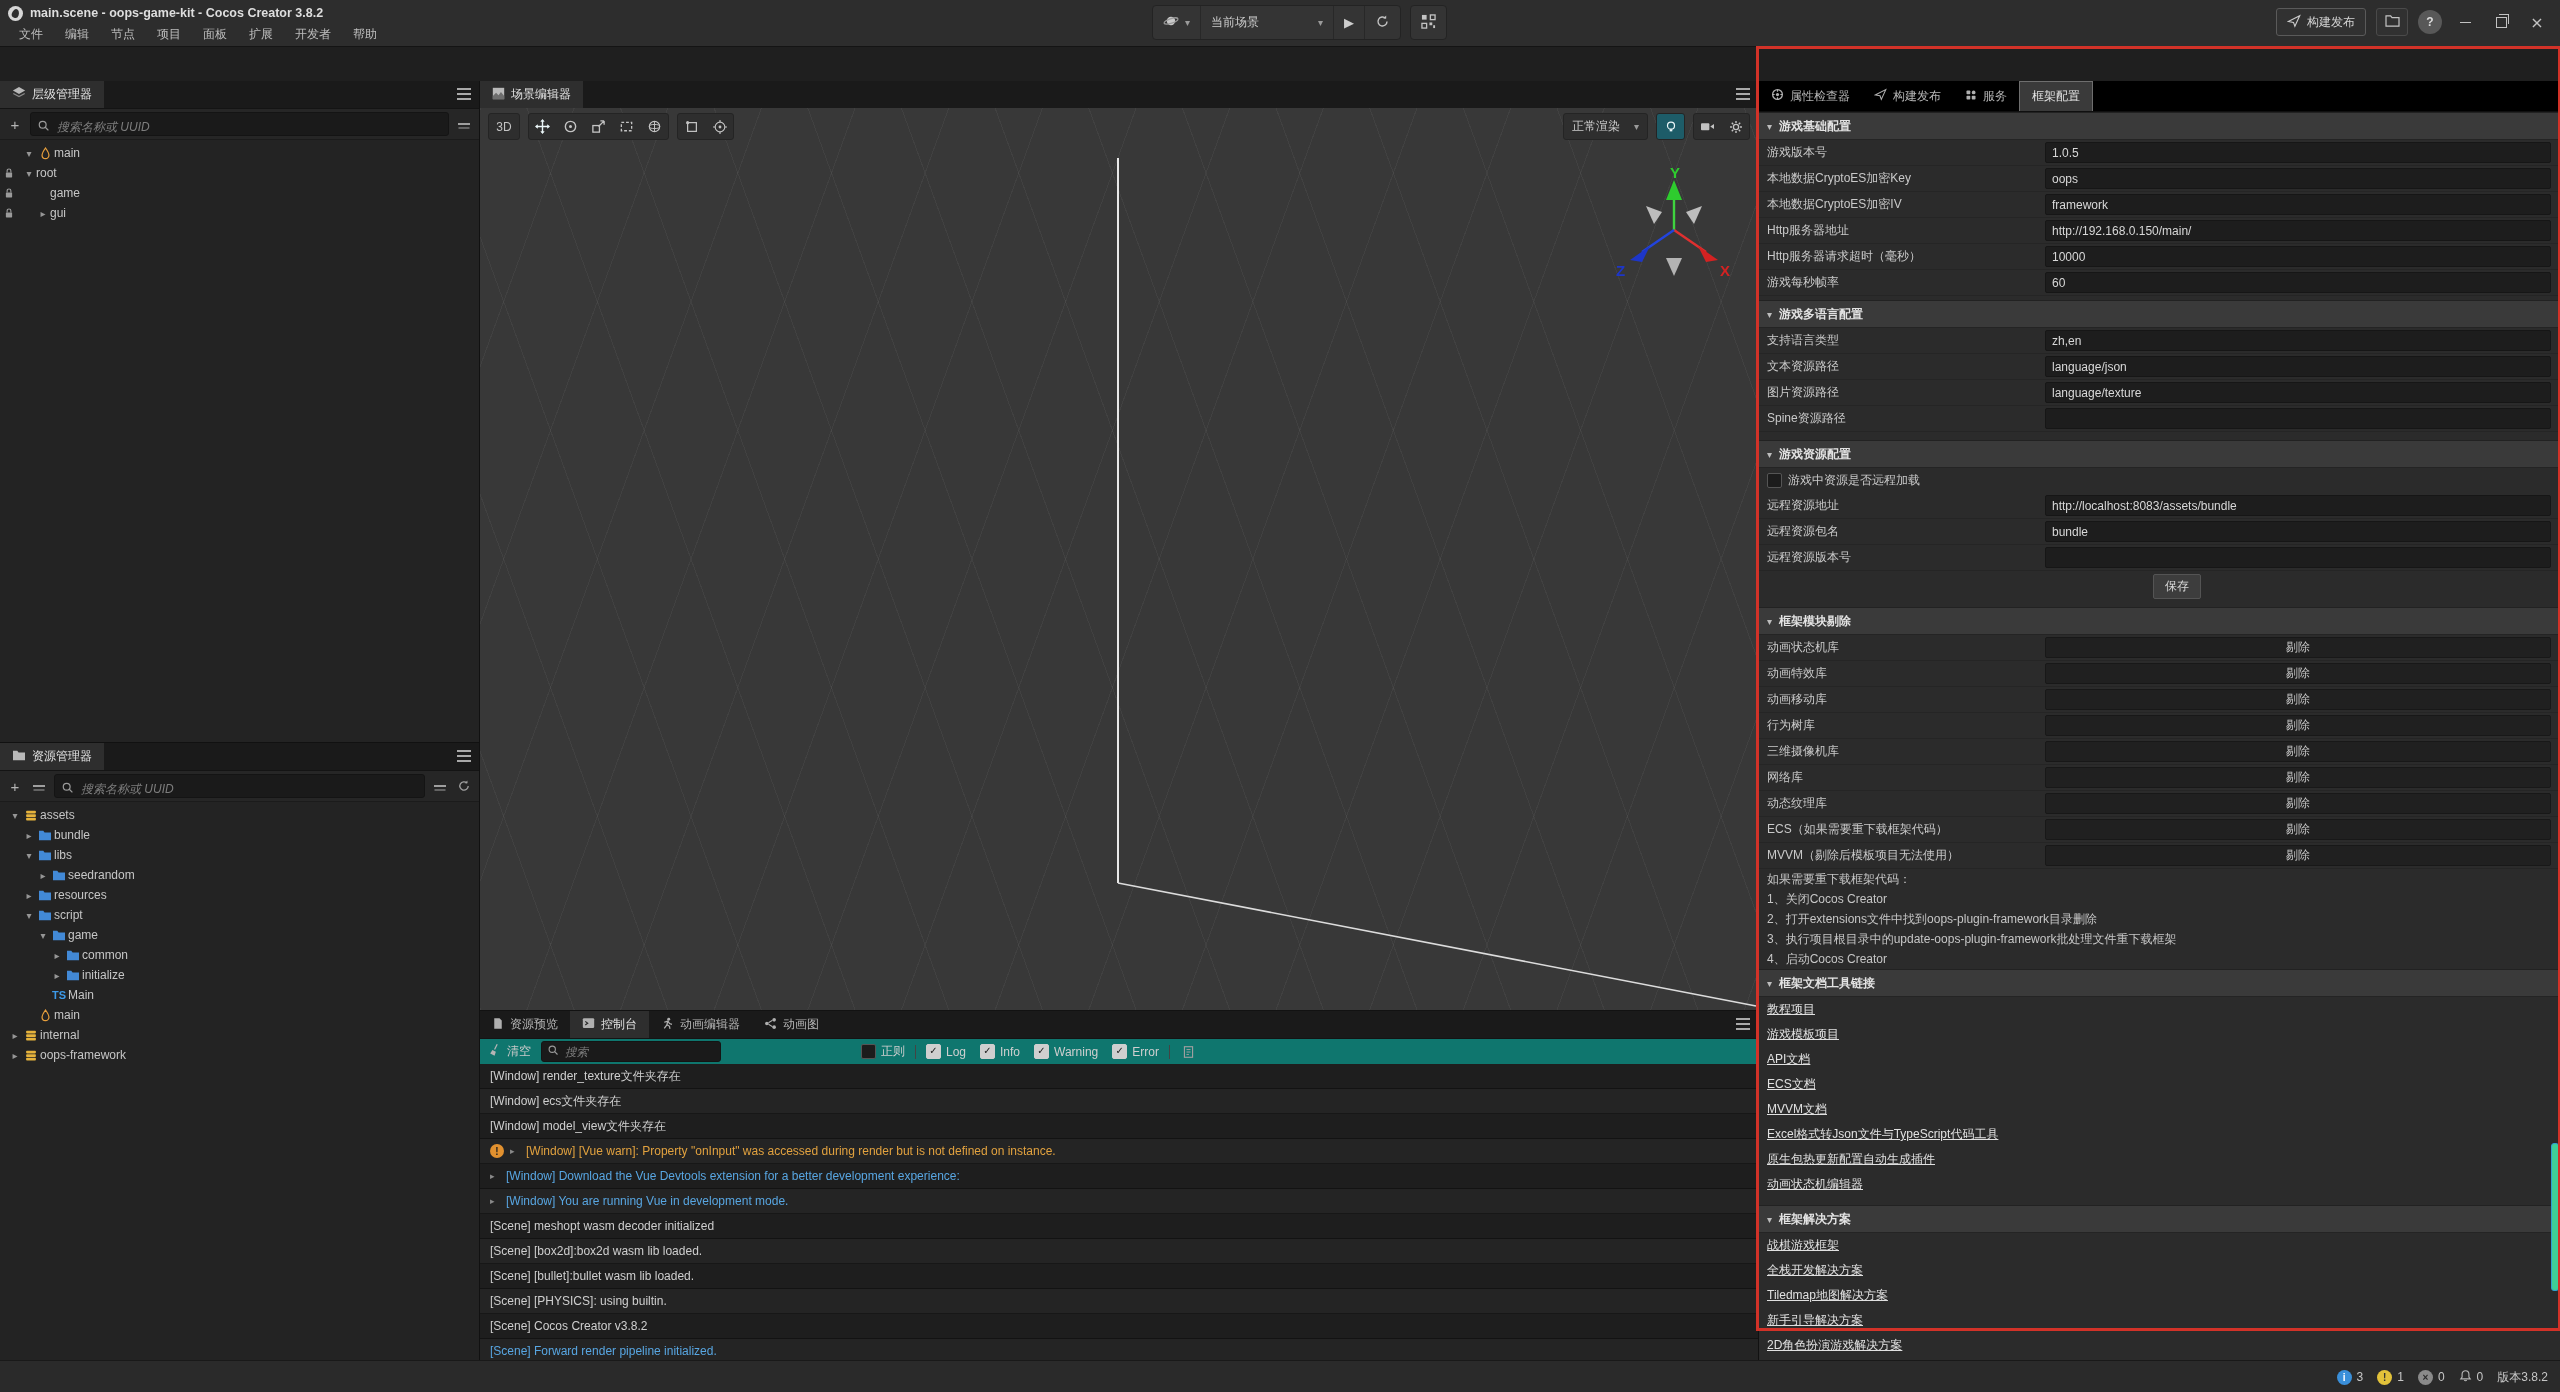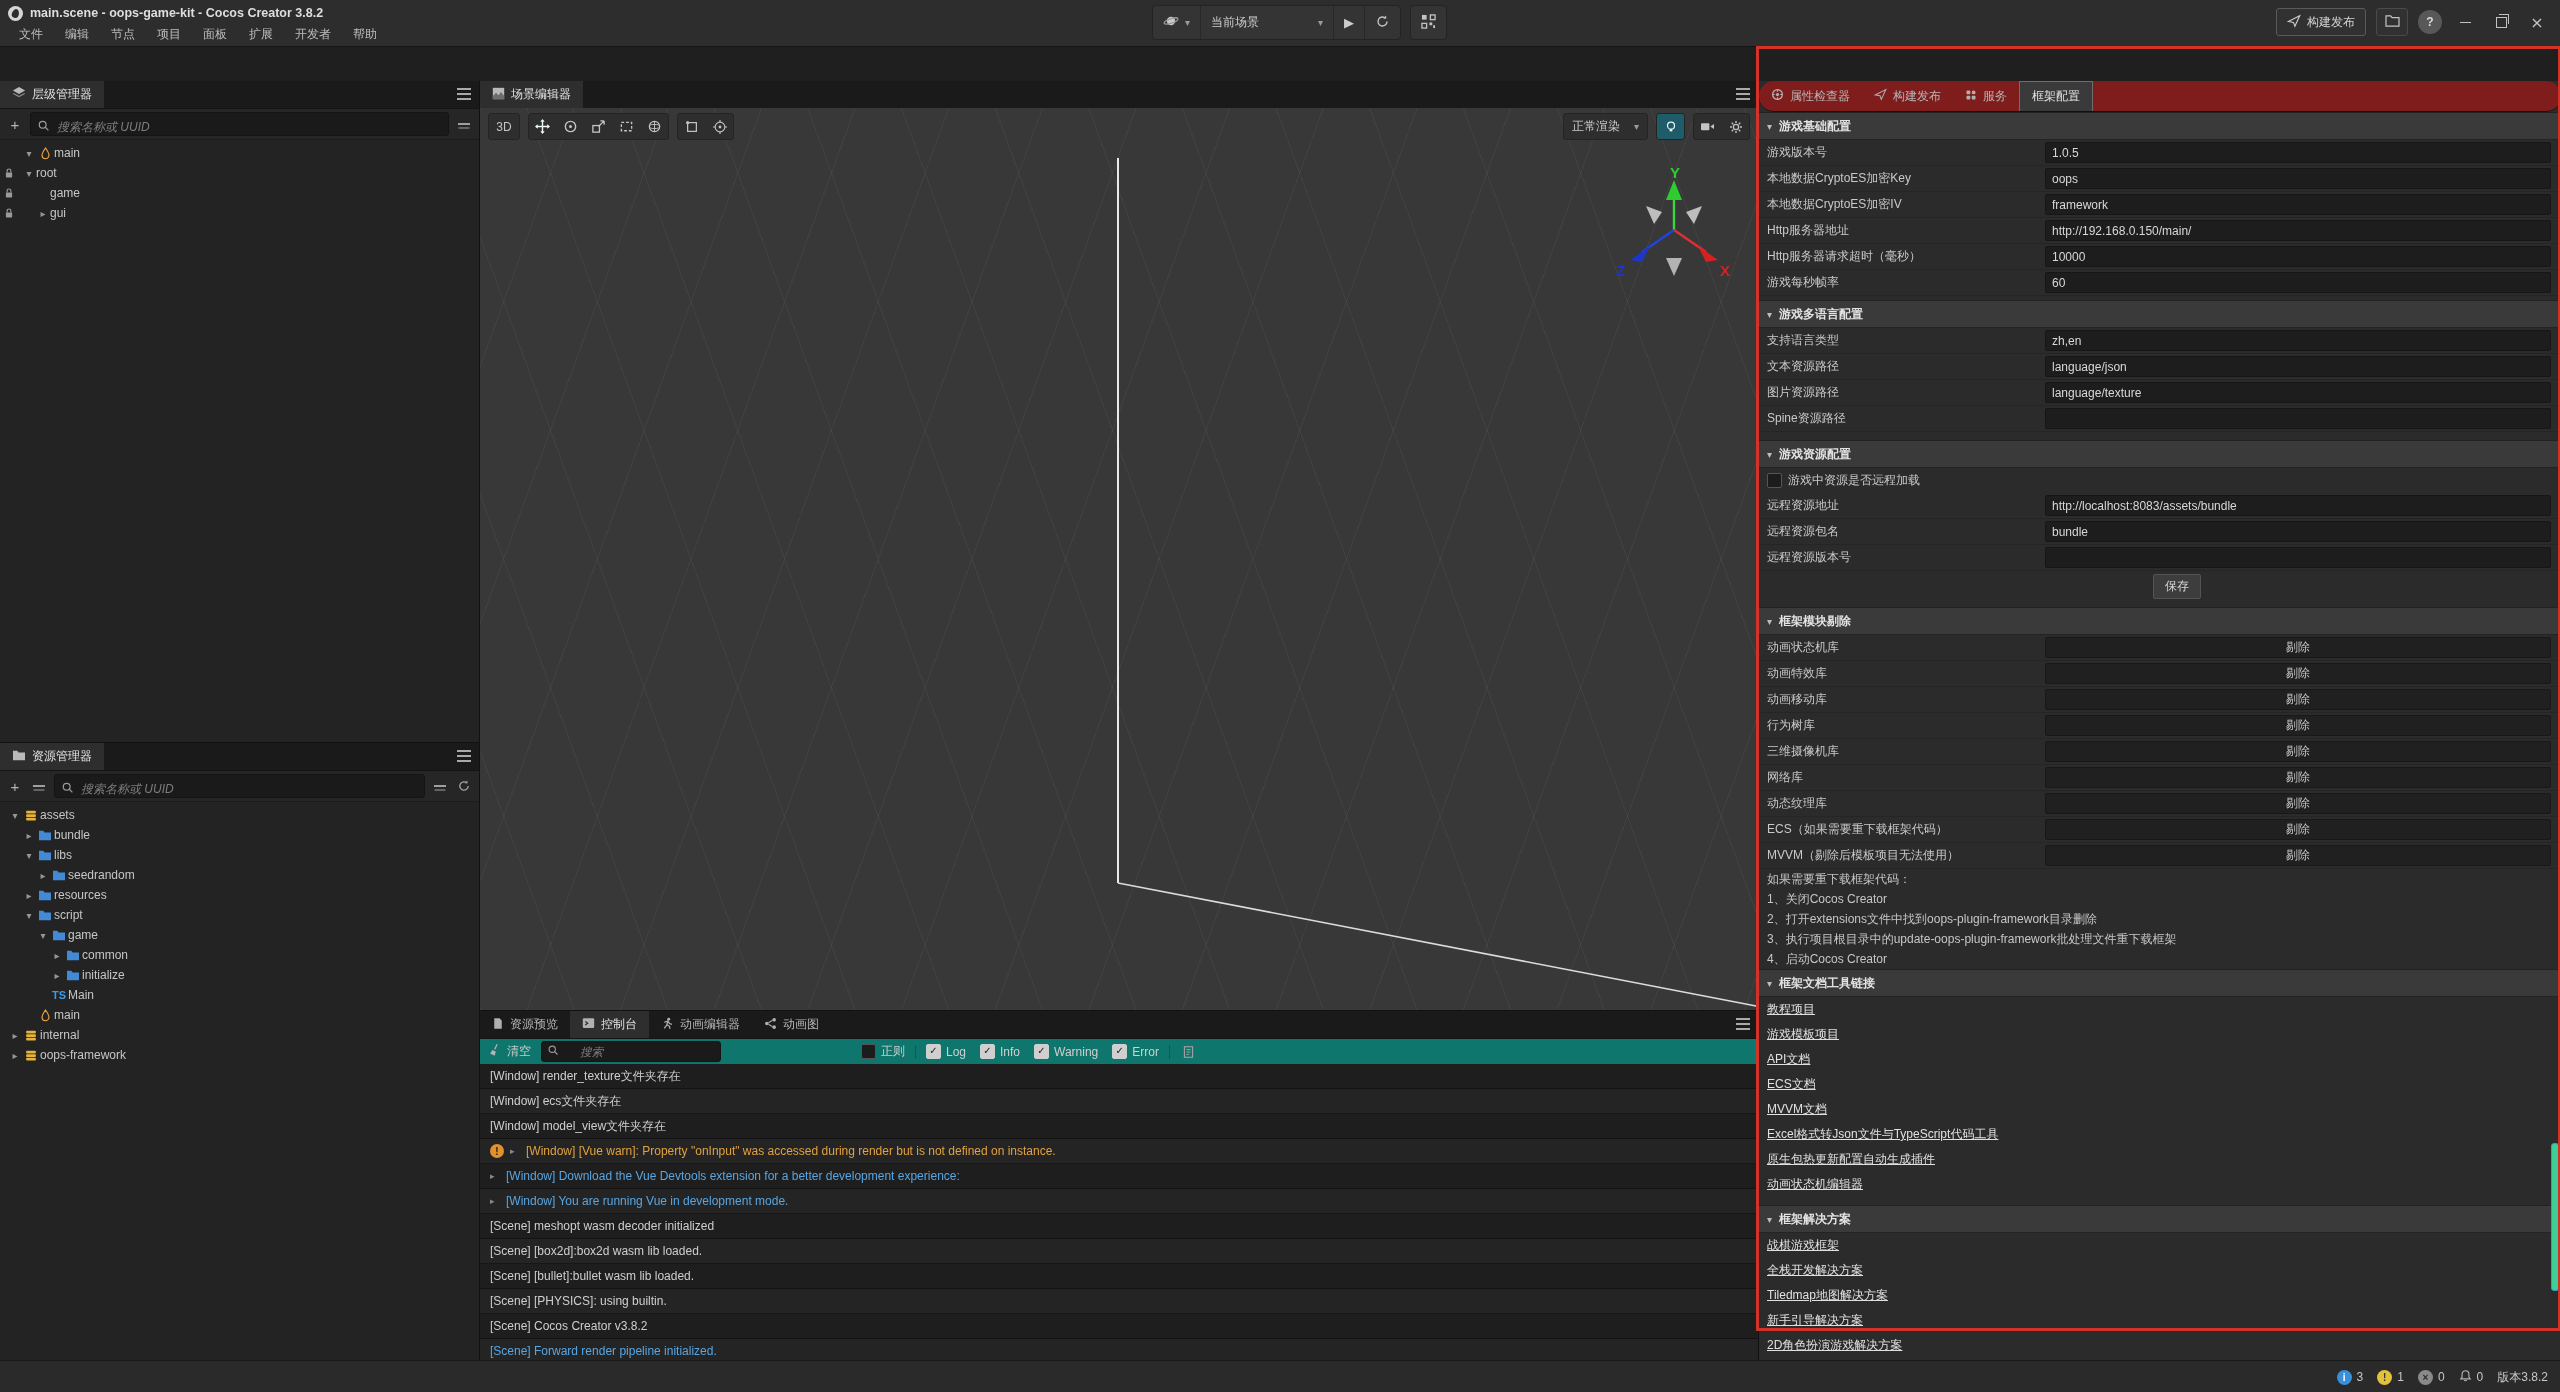--- a/index.html
+++ b/index.html
@@ -63,39 +63,39 @@
   .sc-btn.teal{background:#1d5c68;color:#e8f6f8;}
   .sc-group{display:flex;gap:1px;background:#2e2e2e;border-radius:3px;border:1px solid #242424;}
   .sc-group .sc-btn{border:none;border-radius:0;background:transparent;}
   #scene-toolbar{position:absolute;left:8px;top:32px;display:flex;gap:8px;z-index:5;}
   #scene-right{position:absolute;right:8px;top:32px;display:flex;gap:8px;z-index:5;}
   #render-mode{padding:0 8px;gap:14px;color:#c9c9c9;}
 
   
   #console{left:480px;top:975px;width:1278px;height:385px;background:#212121;border-top:1px solid #121212;}
   #console-filterrow{height:25px;background:#0f766e;border-bottom:1px solid #191919;display:flex;align-items:center;gap:10px;padding:0 8px;}
-  #console-search{width:168px;height:19px;background:#1a1a1a;border:1px solid #141414;border-radius:3px;display:flex;align-items:center;gap:19px;padding:0 5px;justify-content:center;}
+  #console-search{width:168px;height:19px;background:#1a1a1a;border:1px solid #141414;border-radius:3px;display:flex;align-items:center;gap:4px;padding:0 5px;justify-content:center;}
   #console-search input{width:100%;background:transparent;border:none;outline:none;color:#cfcfcf;font-style:italic;font-size:11.5px;font-family:inherit;}
   #console-search input::placeholder{color:#7d7d7d;}
   .cb{width:13px;height:13px;border-radius:2px;background:#1c1c1c;border:1px solid #555;flex:none;}
   .cb.checked{background:#cfcfcf;border-color:#cfcfcf;color:#1b1b1b;font-size:10px;line-height:12px;text-align:center;font-weight:bold;}
   .fdiv{width:1px;height:14px;background:#444;}
   .flt{display:flex;align-items:center;gap:5px;color:#cfcfcf;}
   #log-list{position:absolute;left:0;right:0;top:53px;bottom:0;overflow:hidden;}
   .logrow{height:24px;display:flex;align-items:center;padding-left:10px;gap:6px;border-bottom:1px solid rgba(0,0,0,.35);color:#cfcfcf;white-space:nowrap;}
   .logrow:nth-child(odd){background:#1e1e1e;}
   .logrow:nth-child(even){background:#242424;}
   .logrow .lchev{color:#8a8a8a;font-size:9px;width:10px;}
   .logrow.warn{color:#e2a23f;}
   .logrow.info{color:#58a6e2;}
   .warnball{width:14px;height:14px;border-radius:50%;background:#e2912f;color:#1d1d1d;font-weight:bold;font-size:10px;display:flex;align-items:center;justify-content:center;flex:none;}
 
   
   #inspector{left:1758px;top:46px;width:802px;height:1314px;background:#2b2b2b;border-left:1px solid #111;}
-  #insp-tabs{height:30px;background:#7f1d1d;display:flex;border-bottom:1px solid #101010;border-radius:15px;}
+  #insp-tabs{height:30px;background:#000000;display:flex;border-bottom:1px solid #101010;}
   #insp-tabs .tab.active{background:#3a3a3a;border:1px solid #6e6e6e;border-bottom:none;}
   .sec-head{height:26px;background:#3a3a3a;display:flex;align-items:center;gap:7px;padding-left:8px;color:#e3e3e3;font-weight:bold;border-top:1px solid #222;border-bottom:1px solid #242424;}
   .sec-head .chev{font-size:10px;color:#bdbdbd;}
   .frow{height:25px;display:flex;align-items:center;position:relative;border-bottom:1px solid rgba(0,0,0,.12);}
   .frow .flabel{padding-left:8px;color:#c9c9c9;}
   .finput{position:absolute;left:286px;right:10px;height:19px;background:#1d1d1d;border:1px solid #161616;border-radius:2px;color:#d8d8d8;padding:0 6px;font-size:12px;font-family:inherit;outline:none;}
   .modbar{position:absolute;left:286px;right:10px;height:19px;background:#202020;border:1px solid #181818;border-radius:2px;color:#c6c6c6;display:flex;align-items:center;justify-content:center;}
   .noteline{height:20px;display:flex;align-items:center;padding-left:8px;color:#c6c6c6;}
   .linkrow{height:25px;display:flex;align-items:center;padding-left:8px;}
   .linkrow a{color:#e0e0e0;text-decoration:underline;cursor:pointer;}

